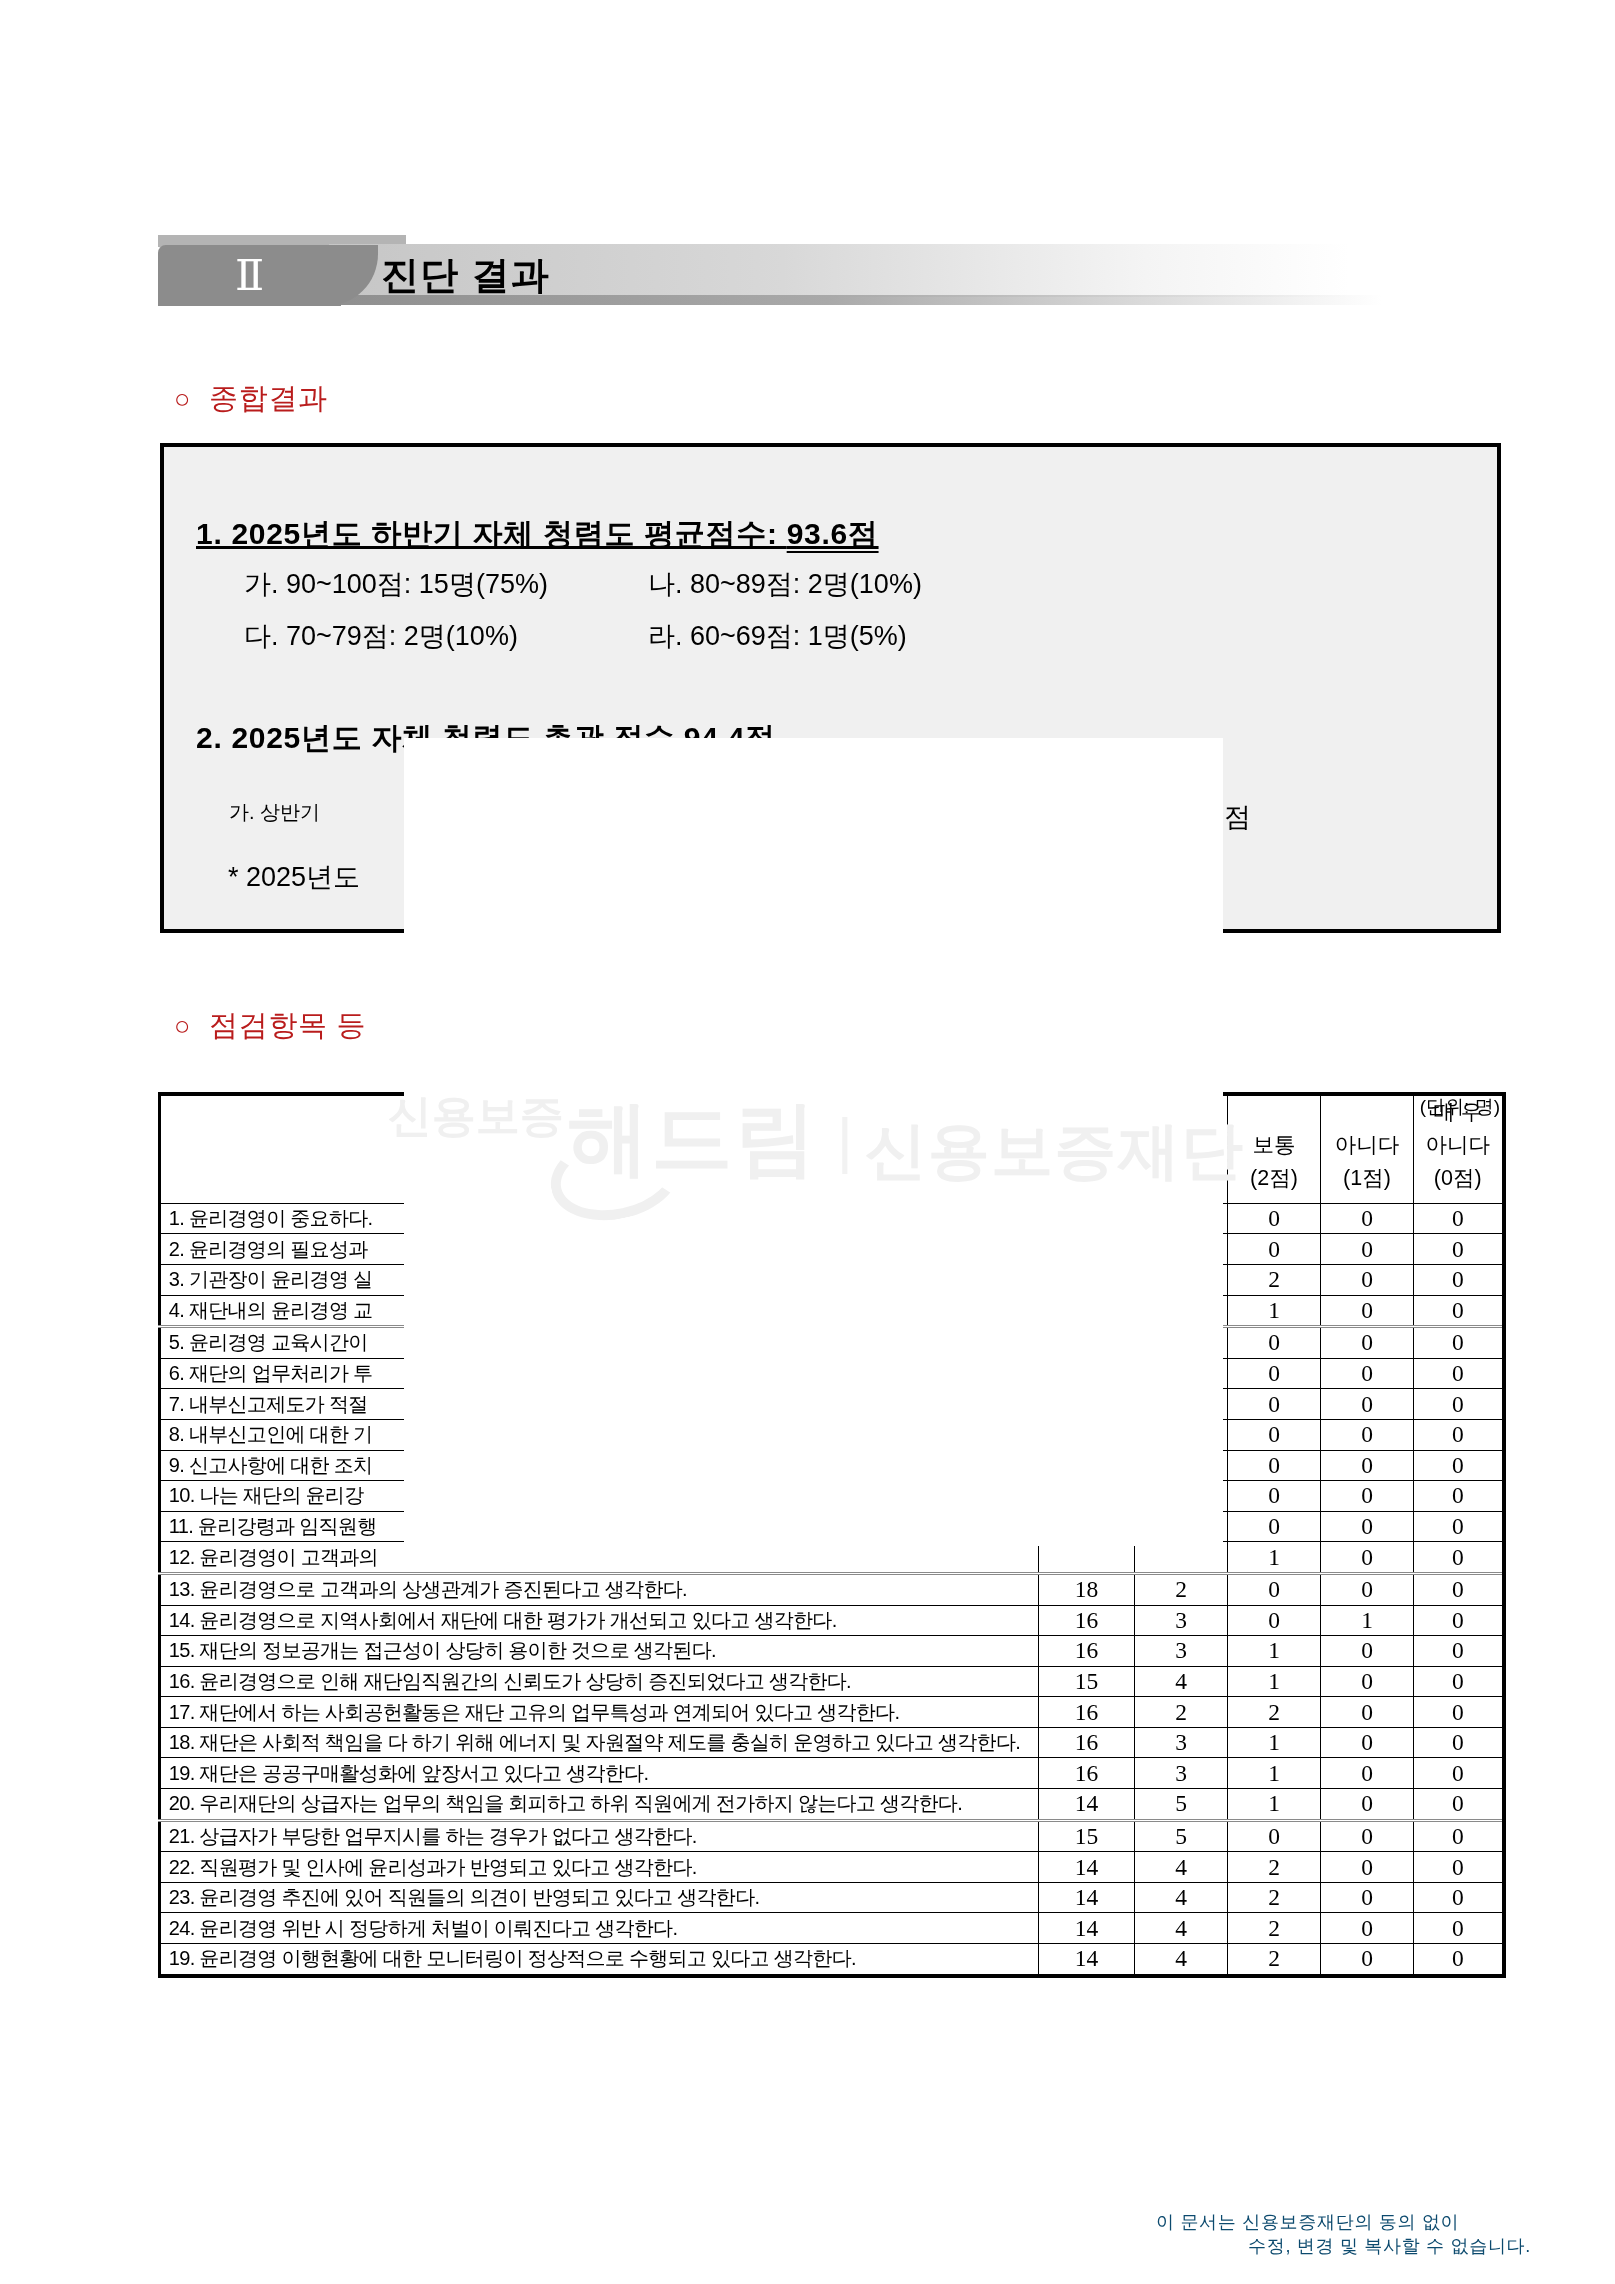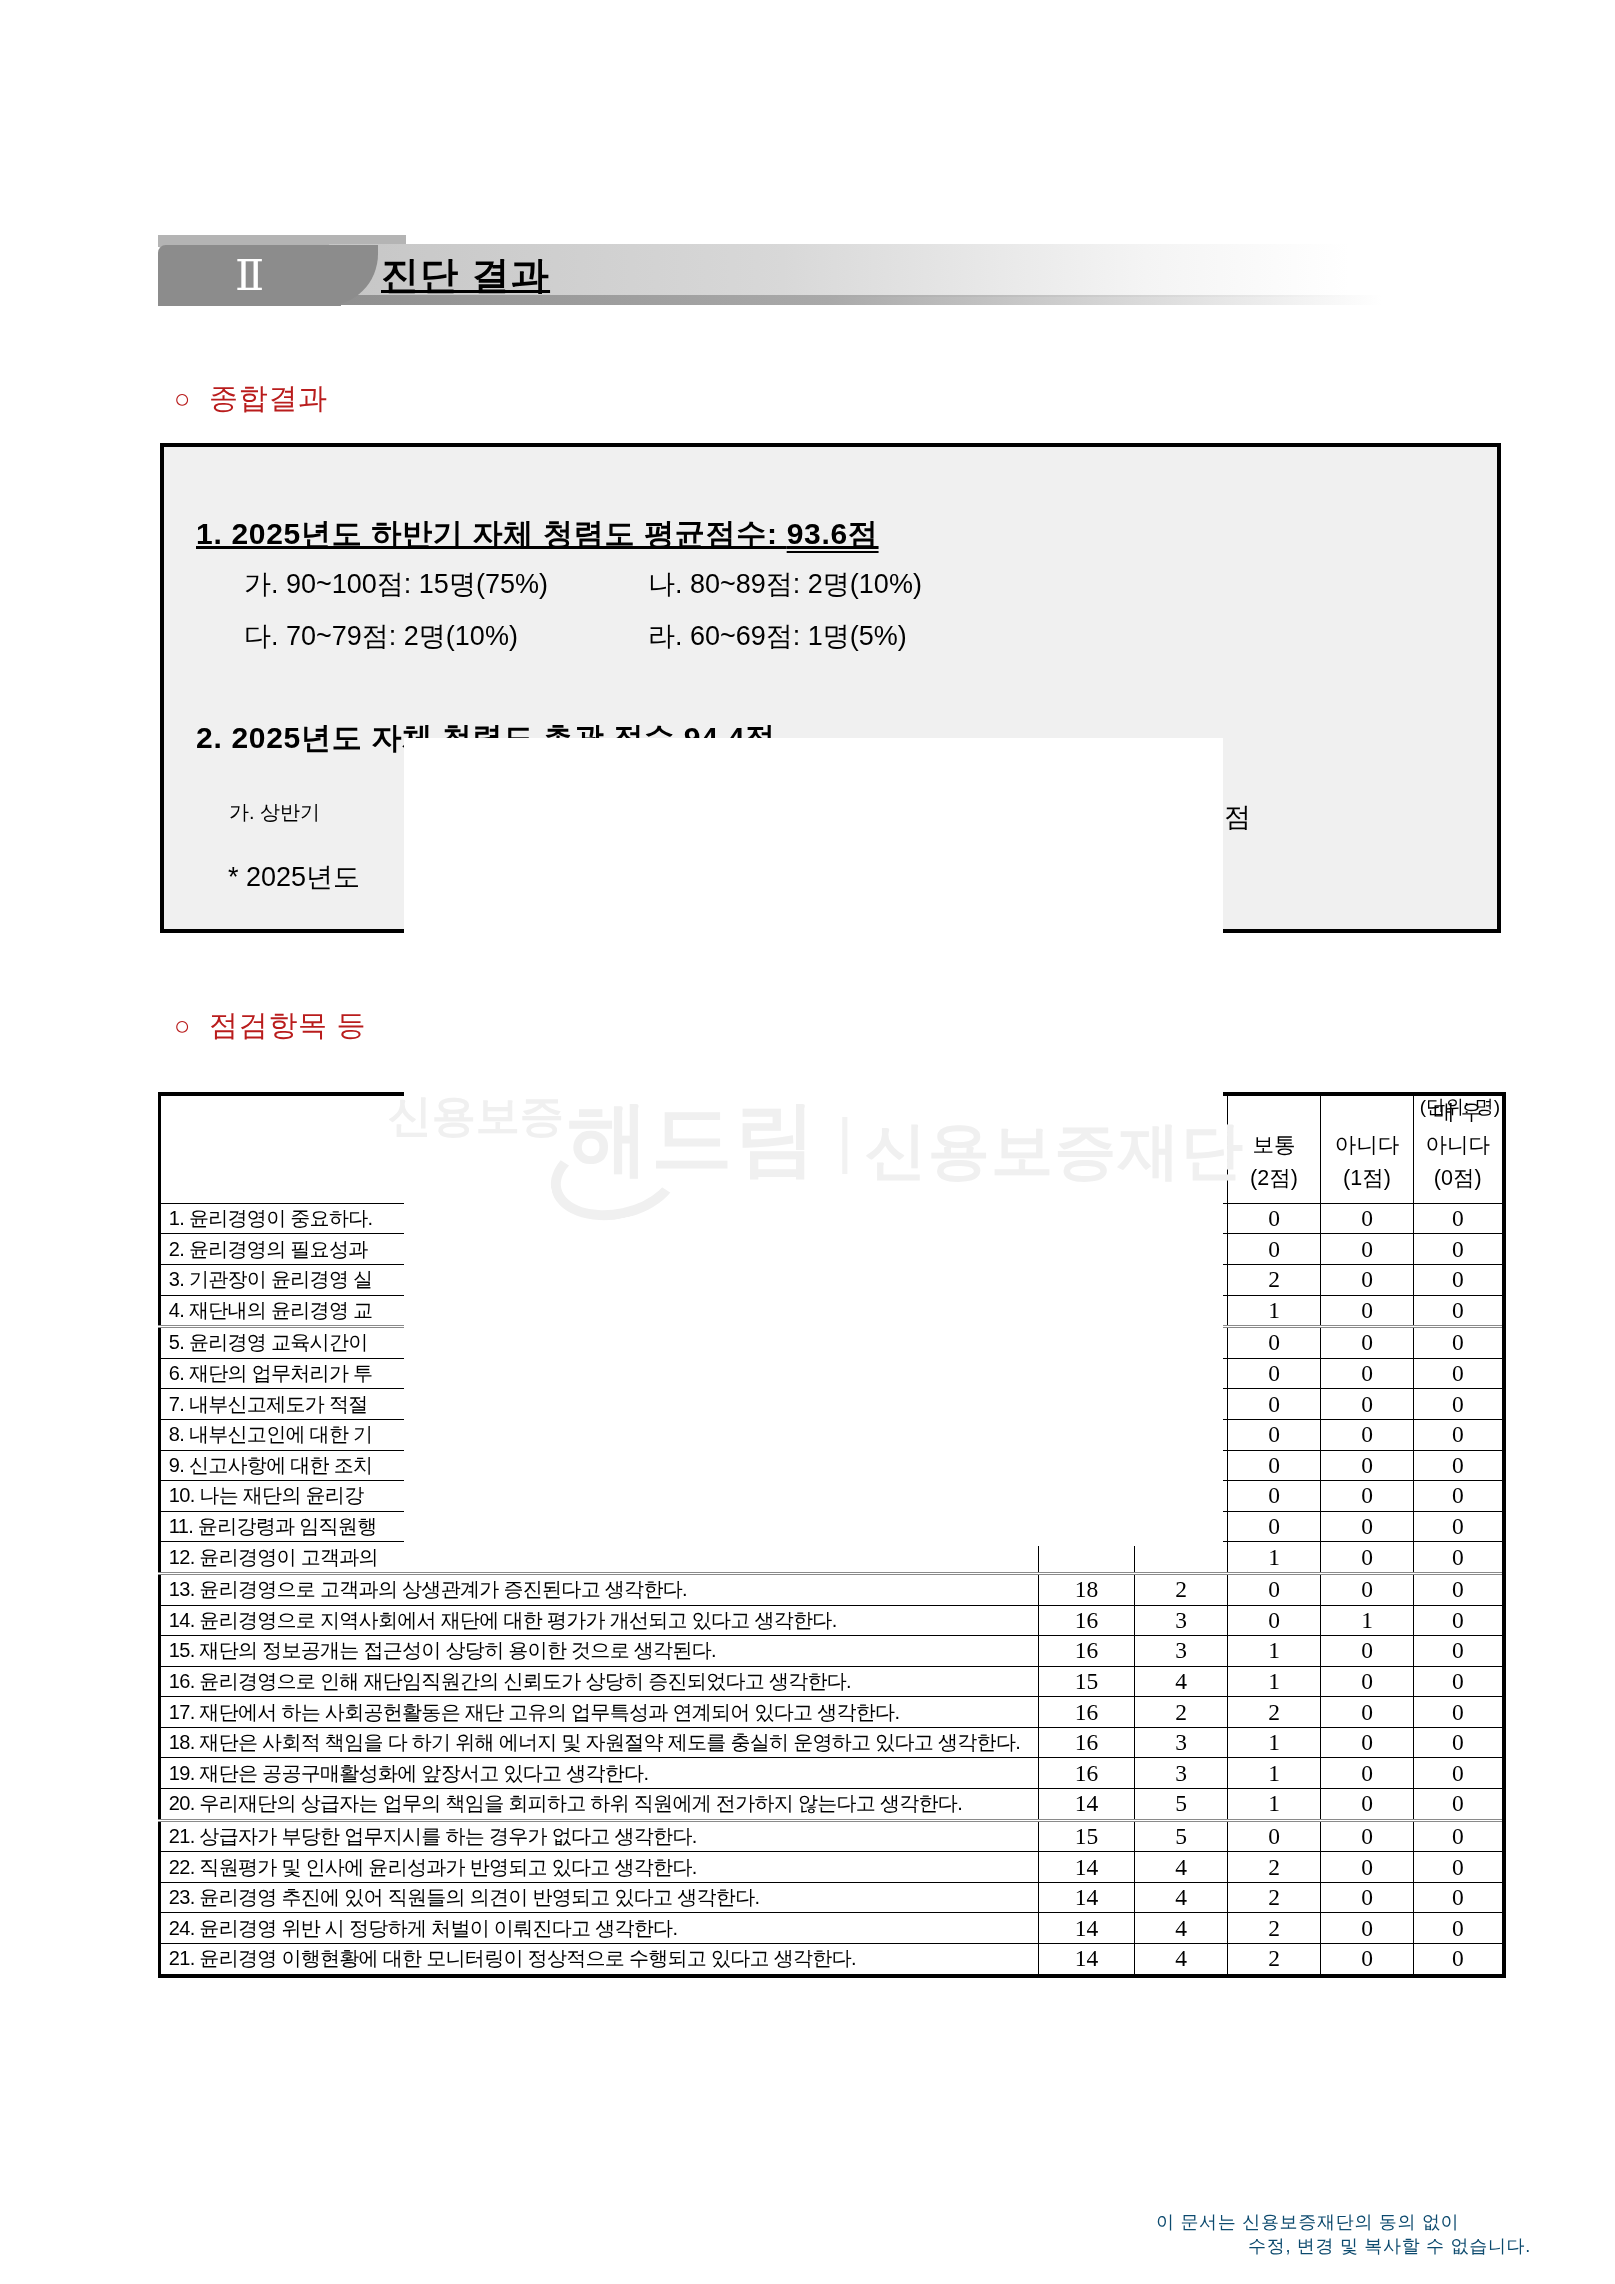--- a/index.html
+++ b/index.html
@@ -14,21 +14,21 @@
   .hdr-bar{left:329px;top:244px;width:1134px;height:53px;
     background:linear-gradient(to right,#c6c6c6 0%,#d8d8d8 40%,#f4f4f4 72%,#ffffff 90%);}
   .hdr-underbar{left:329px;top:295px;width:1108px;height:10.4px;
     background:linear-gradient(to right,#8f8f8f 0%,#a9a9a9 45%,rgba(255,255,255,0) 95%);}
   .hdr-curve{left:326px;top:245px;width:52px;height:61px;background:#8c8c8c;
     border-radius:0 0 55px 0;}
   .hdr-tab{left:158px;top:245px;width:183px;height:61px;background:#8c8c8c;
     border-radius:7.8px 0 0 0;display:flex;align-items:center;justify-content:center;}
   .hdr-numeral{color:#ffffff;font-family:"Liberation Serif","DejaVu Serif",serif;
     font-size:43px;line-height:1;}
-  .hdr-title{left:381px;top:250px;font-size:38px;font-weight:bold;letter-spacing:1.3px;text-decoration:underline;}
+  .hdr-title{left:381px;top:250px;font-size:38px;font-weight:bold;letter-spacing:1.3px;}
 
   
   .sec-heading{font-size:29px;letter-spacing:0.7px;color:#b91c1c;}
   .sec-heading .circ{font-size:27px;margin-right:18px;}
   #heading-summary{left:174px;top:379px;}
   #heading-checklist{left:174px;top:1006px;}
 
   
   .summary-box{left:160px;top:443px;width:1341px;height:490px;background:#f0f0f0;
     border:4.6px solid #000;box-sizing:border-box;}
@@ -337,21 +337,21 @@
     </tr>
         <tr>
       <td class="q">24. 윤리경영 위반 시 정당하게 처벌이 이뤄진다고 생각한다.</td>
       <td class="v">14</td>
       <td class="v">4</td>
       <td class="v">2</td>
       <td class="v">0</td>
       <td class="v">0</td>
     </tr>
         <tr>
-      <td class="q">21. 윤리경영 이행현황에 대한 모니터링이 정상적으로 수행되고 있다고 생각한다.</td>
+      <td class="q">19. 윤리경영 이행현황에 대한 모니터링이 정상적으로 수행되고 있다고 생각한다.</td>
       <td class="v">14</td>
       <td class="v">4</td>
       <td class="v">2</td>
       <td class="v">0</td>
       <td class="v">0</td>
     </tr>
       </tbody>
   </table>
 
   <div class="abs redaction"></div>

